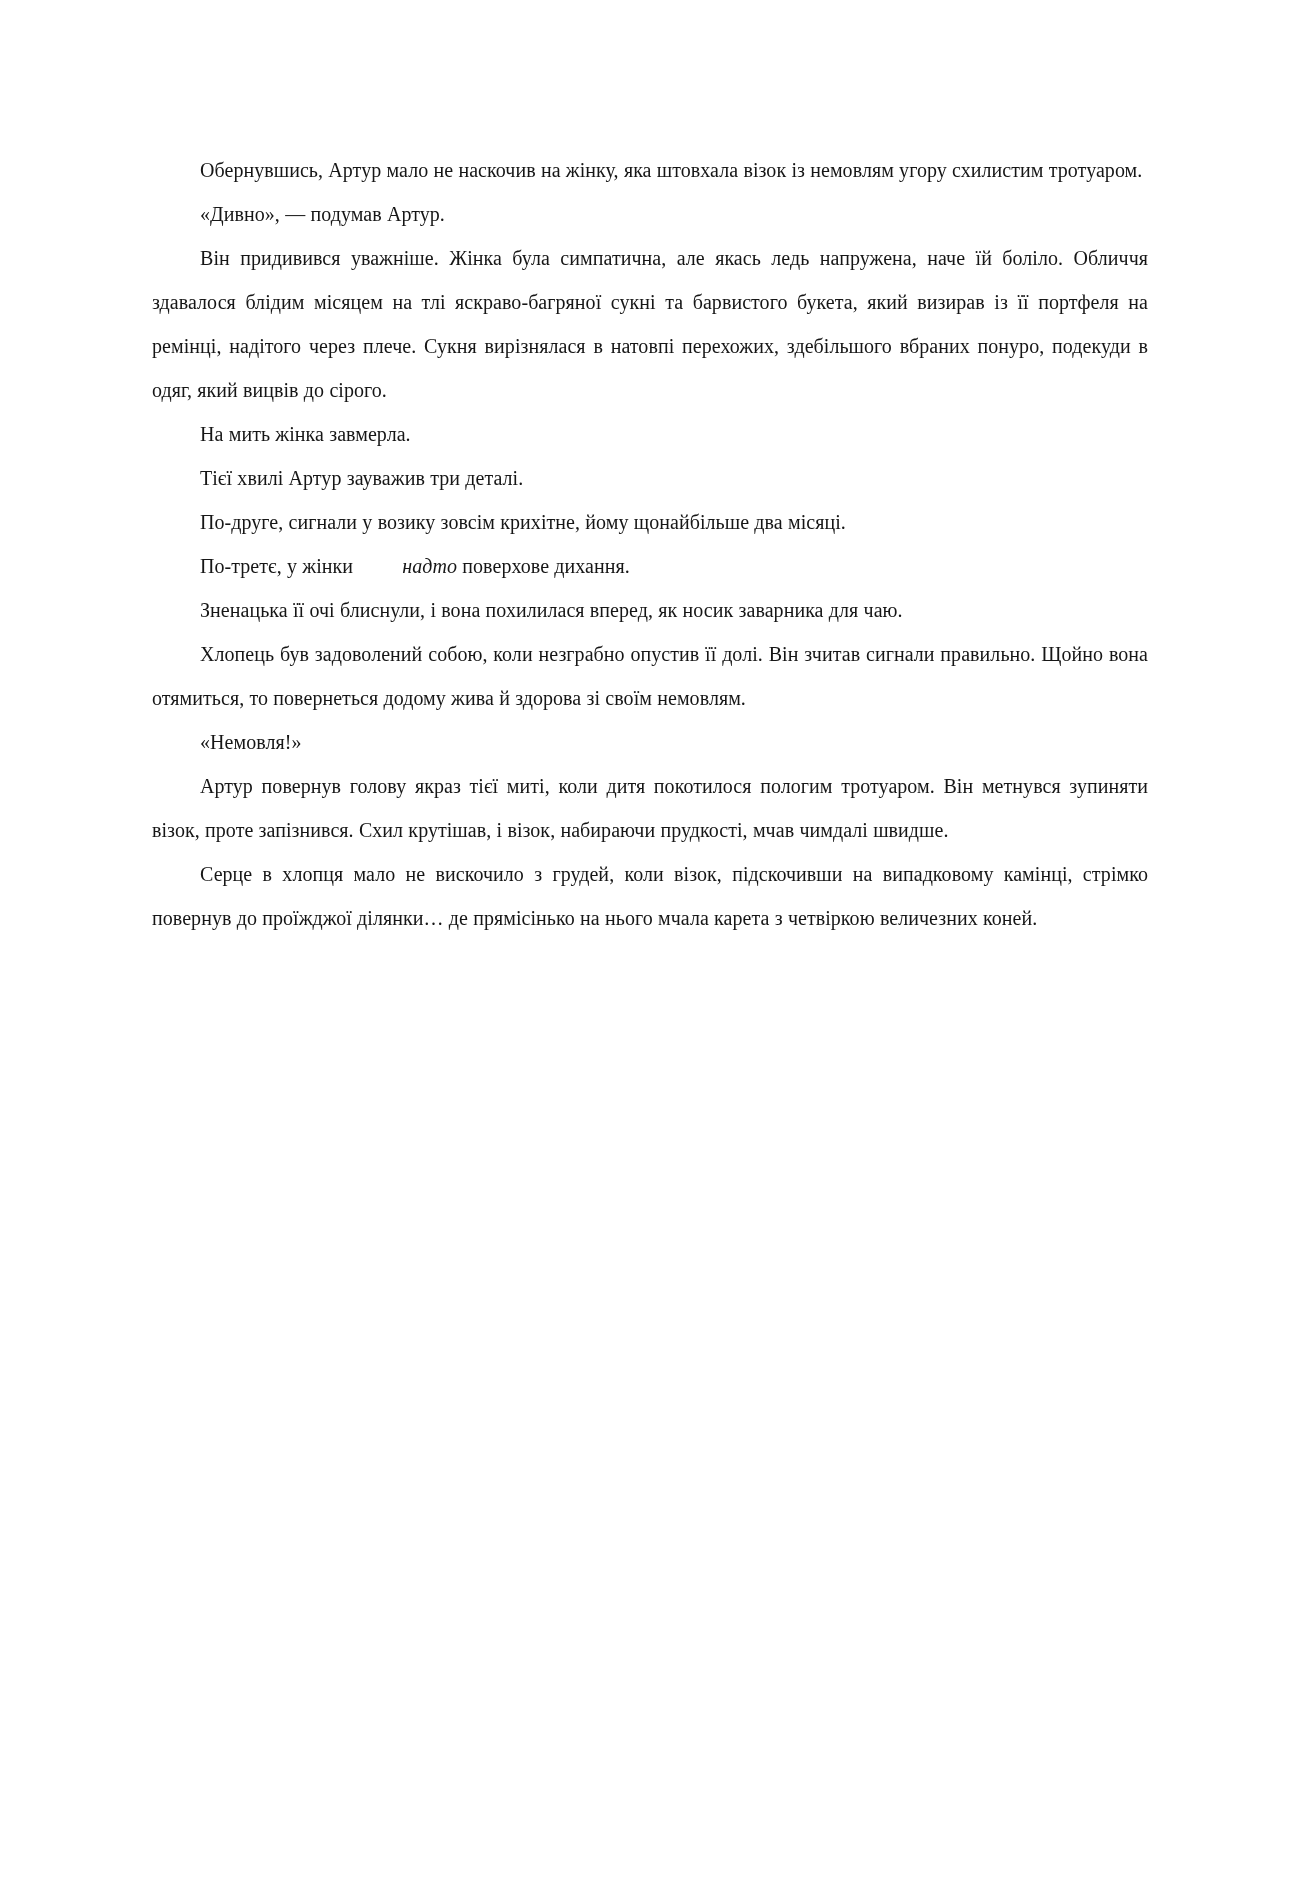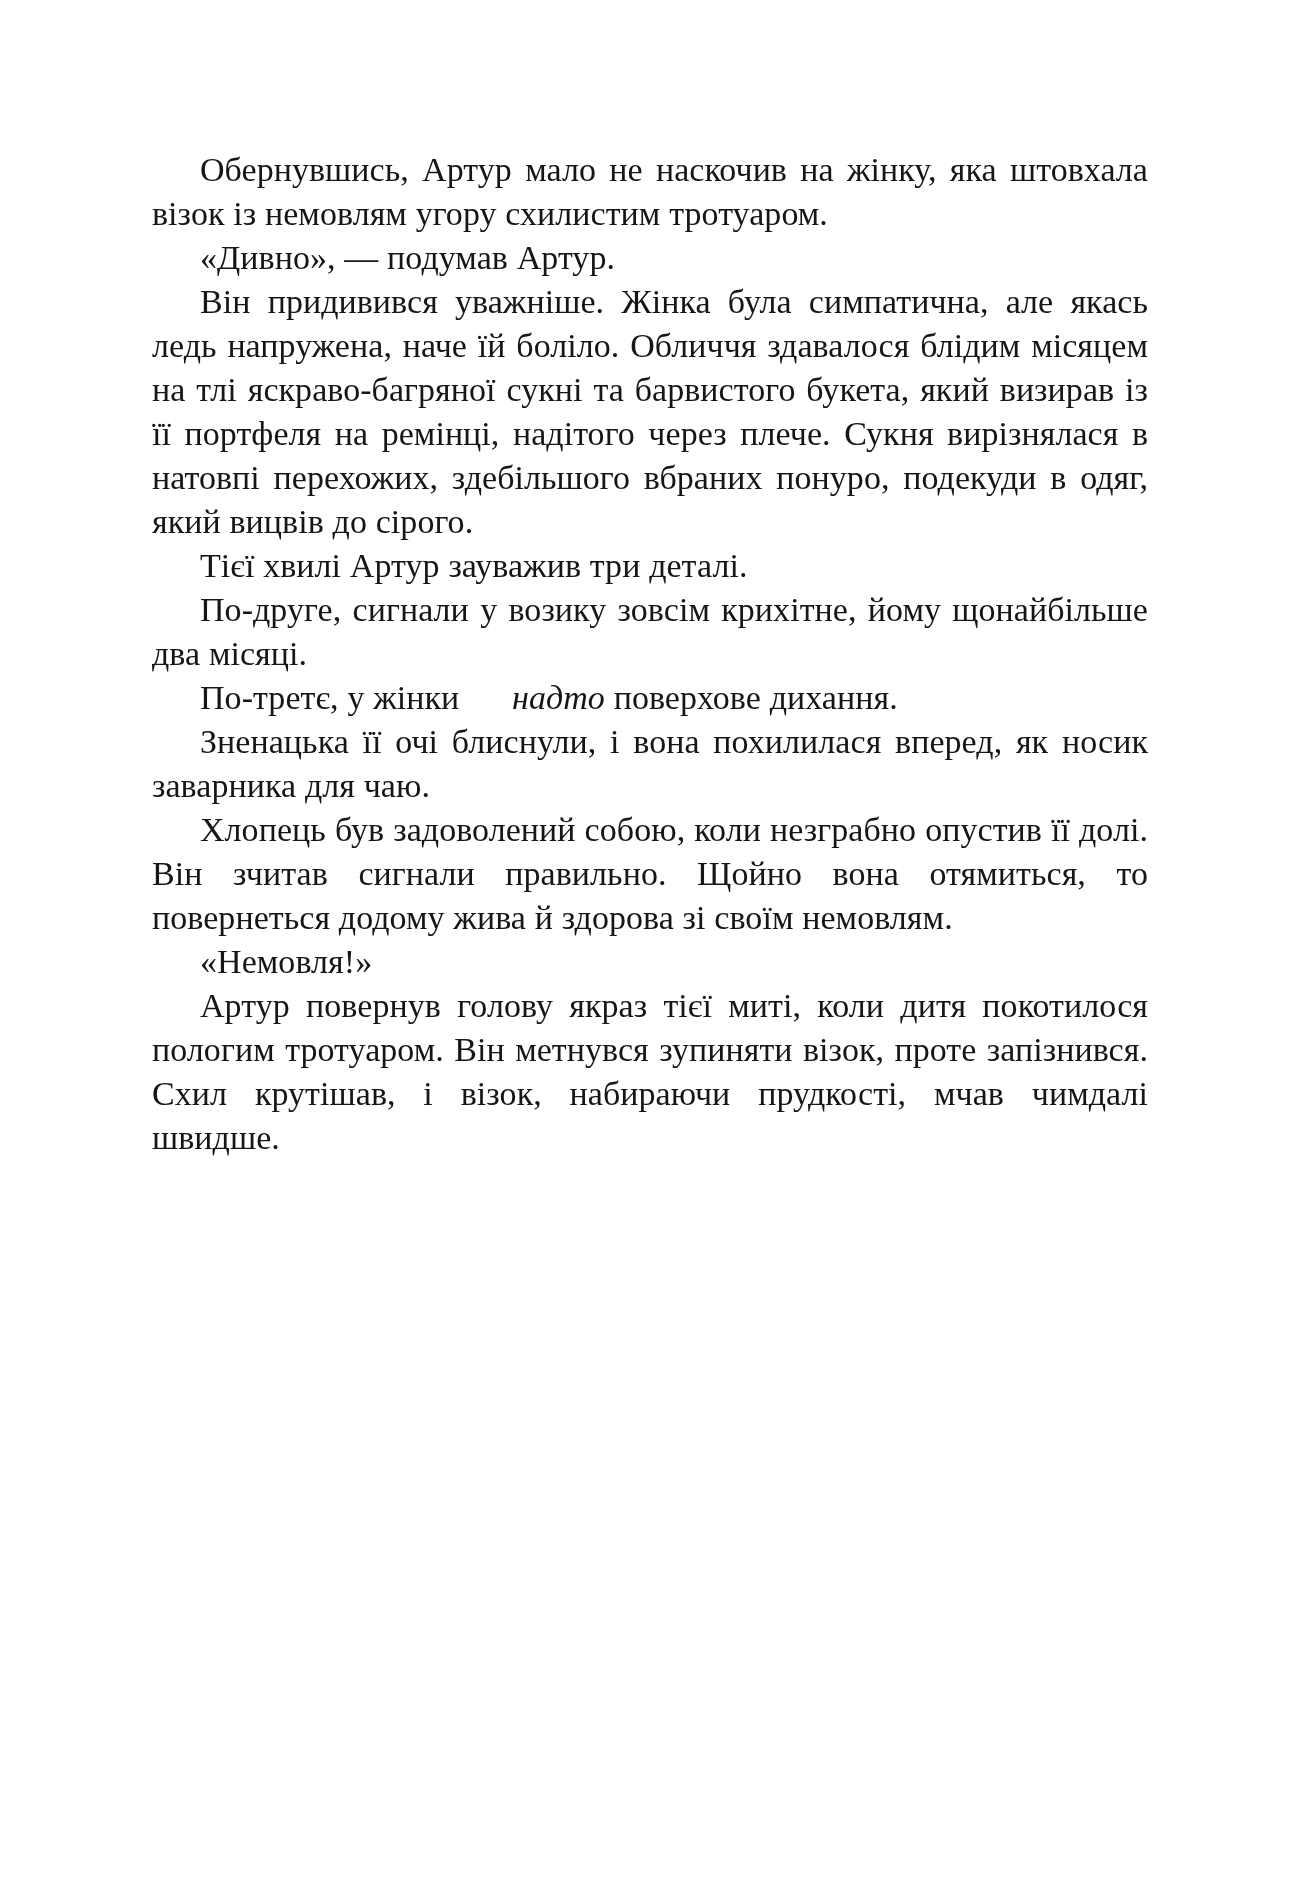--- a/index.html
+++ b/index.html
@@ -28,21 +28,21 @@
     position: absolute;
     left: 152px;
     top: 148px;
     width: 996px;          
   }
 
   .para {
     margin: 0;
     text-indent: 48px;
     text-align: justify;
-    font-size: 34px;
+    font-size: 20px;
     line-height: 44px;
     letter-spacing: 0.05px;
     word-spacing: 0.2px;
     hyphens: manual;
     -webkit-hyphens: manual;
   }
 
   
   .para:last-child { }
 
@@ -58,35 +58,37 @@
   <div class="text-column">
 
     <p class="para">Обернувшись, Артур мало не наскочив на жінку, яка штовхала візок із немовлям угору схилистим тротуаром.</p>
 
 
 
     <p class="para">«Дивно», — подумав Артур.</p>
 
     <p class="para">Він придивився уважніше. Жінка була симпатична, але якась ледь напружена, наче їй боліло. Обличчя здавалося блідим місяцем на тлі яскраво-багряної сукні та барвистого букета, який визирав із її портфеля на ремінці, надітого через плече. Сукня вирізнялася в натовпі перехожих, здебільшого вбраних понуро, подекуди в одяг, який вицвів до сірого.</p>
 
+    <p class="para">На мить жінка завмерла.</p>
 
     <p class="para">Тієї хвилі Артур зауважив три деталі.</p>
 
 
     <p class="para">По-друге, сигнали у возику зовсім крихітне, йому щонайбільше два місяці.</p>
 
     <p class="para">
       <span>По-третє, у жінки </span><em>надто</em><span> поверхове дихання.</span>
     </p>
 
     <p class="para">Зненацька її очі блиснули, і вона похилилася вперед, як носик заварника для чаю.</p>
 
 
     <p class="para">Хлопець був задоволений собою, коли незграбно опустив її долі. Він зчитав сигнали правильно. Щойно вона отямиться, то повернеться додому жива й здорова зі своїм немовлям.</p>
 
     <p class="para">«Немовля!»</p>
 
     <p class="para">Артур повернув голову якраз тієї миті, коли дитя покотилося пологим тротуаром. Він метнувся зупиняти візок, проте запізнився. Схил крутішав, і візок, набираючи прудкості, мчав чимдалі швидше.</p>
 
+    <p class="para">Серце в хлопця мало не вискочило з грудей, коли візок, підскочивши на випадковому камінці, стрімко повернув до проїжджої ділянки… де прямісінько на нього мчала карета з четвіркою величезних коней.</p>
 
   </div>
 
 </div>
 
 </body></html>

